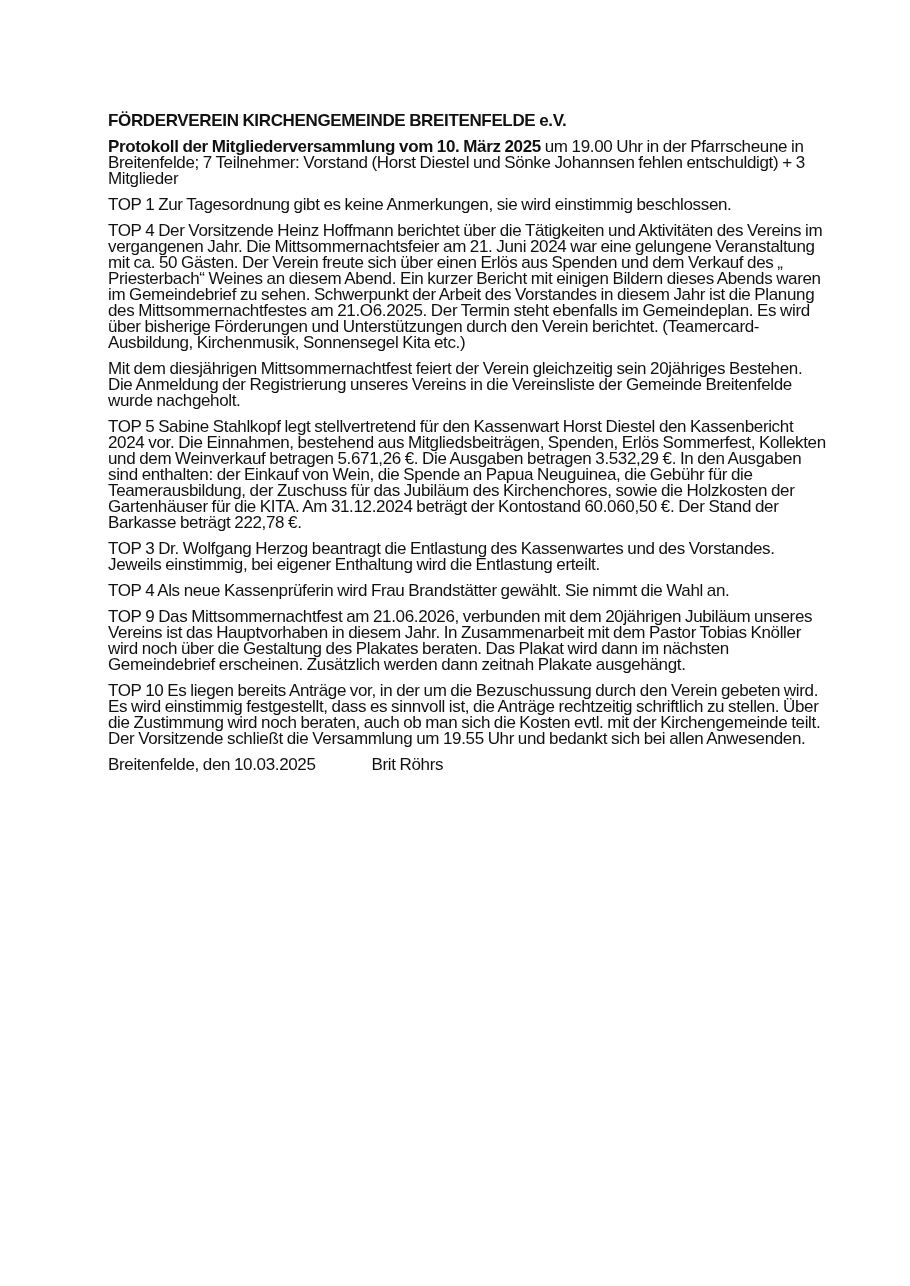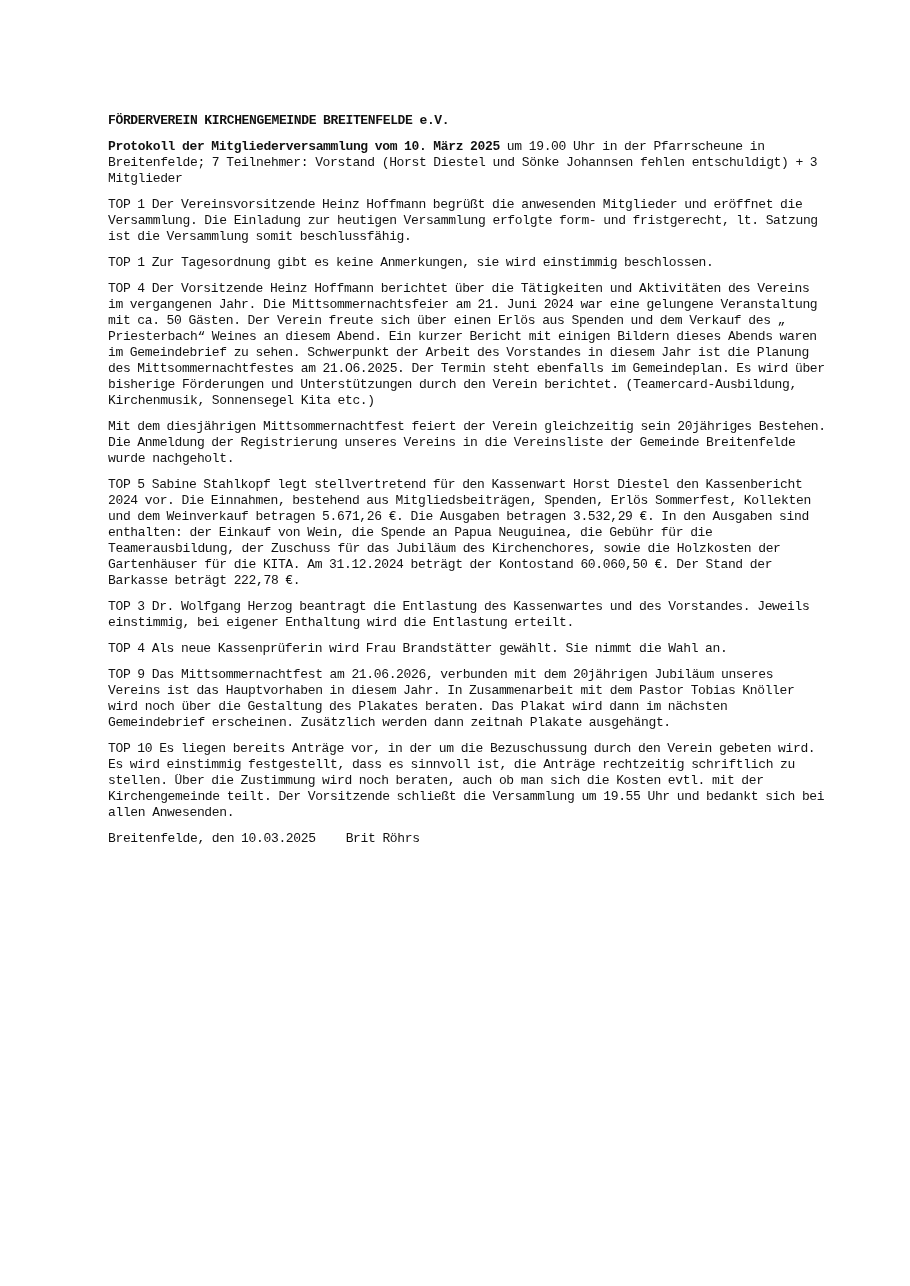--- a/index.html
+++ b/index.html
@@ -1,35 +1,34 @@
 <!DOCTYPE html>
 <html><head>
   <meta charset="utf-8">
   <style>
     html, body { margin: 0; padding: 0; background: #ffffff; }
     body { width: 910px; height: 1286px; position: relative; overflow: hidden; }
     .page {
       position: absolute; left: 108px; top: 113px; width: 720px;
-      font-family: Liberation Mono, monospace;
-      font-size: 13px; line-height: 16px; color: #111111;
+      font-family: Liberation Sans, sans-serif;
+      font-size: 17px; line-height: 16px; color: #111111;
       letter-spacing: -0.35px; word-spacing: -0.5px;
     }
     .page p { margin: 0 0 10px 0; }
     .org-title { font-weight: bold; margin-bottom: 10px !important; }
     .bold { font-weight: bold; text-align: center; }
     .signature-line span { display: inline-block; }
-    .sig-date { margin-right: 30px; }
+    .sig-date { margin-right: 56px; }
   </style>
 </head>
 <body>
 
 <div class="page">
   <p class="org-title">FÖRDERVEREIN KIRCHENGEMEINDE BREITENFELDE e.V.</p>
   <p><span class="bold">Protokoll der Mitgliederversammlung vom 10. März 2025</span><span> um 19.00 Uhr in der Pfarrscheune in Breitenfelde; 7 Teilnehmer: Vorstand (Horst Diestel und Sönke Johannsen fehlen entschuldigt) + 3 Mitglieder</span></p>
-  <p>TOP 1 Der Vereinsvorsitzende Heinz Hoffmann begrüßt die anwesenden Mitglieder und eröffnet die Versammlung. Die Einladung zur heutigen Versammlung erfolgte form- und fristgerecht, lt. Satzung ist die Versammlung somit beschlussfähig.</p>
   <p>TOP 1 Zur Tagesordnung gibt es keine Anmerkungen, sie wird einstimmig beschlossen.</p>
   <p>TOP 4 Der Vorsitzende Heinz Hoffmann berichtet über die Tätigkeiten und Aktivitäten des Vereins im vergangenen Jahr. Die Mittsommernachtsfeier am 21. Juni 2024 war eine gelungene Veranstaltung mit ca. 50 Gästen. Der Verein freute sich über einen Erlös aus Spenden und dem Verkauf des „ Priesterbach“ Weines an diesem Abend. Ein kurzer Bericht mit einigen Bildern dieses Abends waren im Gemeindebrief zu sehen. Schwerpunkt der Arbeit des Vorstandes in diesem Jahr ist die Planung des Mittsommernachtfestes am 21.O6.2025. Der Termin steht ebenfalls im Gemeindeplan. Es wird über bisherige Förderungen und Unterstützungen durch den Verein berichtet. (Teamercard-Ausbildung, Kirchenmusik, Sonnensegel Kita etc.)</p>
   <p>Mit dem diesjährigen Mittsommernachtfest feiert der Verein gleichzeitig sein 20jähriges Bestehen. Die Anmeldung der Registrierung unseres Vereins in die Vereinsliste der Gemeinde Breitenfelde wurde nachgeholt.</p>
   <p>TOP 5 Sabine Stahlkopf legt stellvertretend für den Kassenwart Horst Diestel den Kassenbericht 2024 vor. Die Einnahmen, bestehend aus Mitgliedsbeiträgen, Spenden, Erlös Sommerfest, Kollekten und dem Weinverkauf betragen 5.671,26 €. Die Ausgaben betragen 3.532,29 €. In den Ausgaben sind enthalten: der Einkauf von Wein, die Spende an Papua Neuguinea, die Gebühr für die Teamerausbildung, der Zuschuss für das Jubiläum des Kirchenchores, sowie die Holzkosten der Gartenhäuser für die KITA. Am 31.12.2024 beträgt der Kontostand 60.060,50 €. Der Stand der Barkasse beträgt 222,78 €.</p>
   <p>TOP 3 Dr. Wolfgang Herzog beantragt die Entlastung des Kassenwartes und des Vorstandes. Jeweils einstimmig, bei eigener Enthaltung wird die Entlastung erteilt.</p>
   <p>TOP 4 Als neue Kassenprüferin wird Frau Brandstätter gewählt. Sie nimmt die Wahl an.</p>
   <p>TOP 9 Das Mittsommernachtfest am 21.06.2026, verbunden mit dem 20jährigen Jubiläum unseres Vereins ist das Hauptvorhaben in diesem Jahr. In Zusammenarbeit mit dem Pastor Tobias Knöller wird noch über die Gestaltung des Plakates beraten. Das Plakat wird dann im nächsten Gemeindebrief erscheinen. Zusätzlich werden dann zeitnah Plakate ausgehängt.</p>
   <p>TOP 10 Es liegen bereits Anträge vor, in der um die Bezuschussung durch den Verein gebeten wird. Es wird einstimmig festgestellt, dass es sinnvoll ist, die Anträge rechtzeitig schriftlich zu stellen. Über die Zustimmung wird noch beraten, auch ob man sich die Kosten evtl. mit der Kirchengemeinde teilt. Der Vorsitzende schließt die Versammlung um 19.55 Uhr und bedankt sich bei allen Anwesenden.</p>
   <p class="signature-line"><span class="sig-date">Breitenfelde, den 10.03.2025</span><span>Brit Röhrs</span></p>
 </div>

